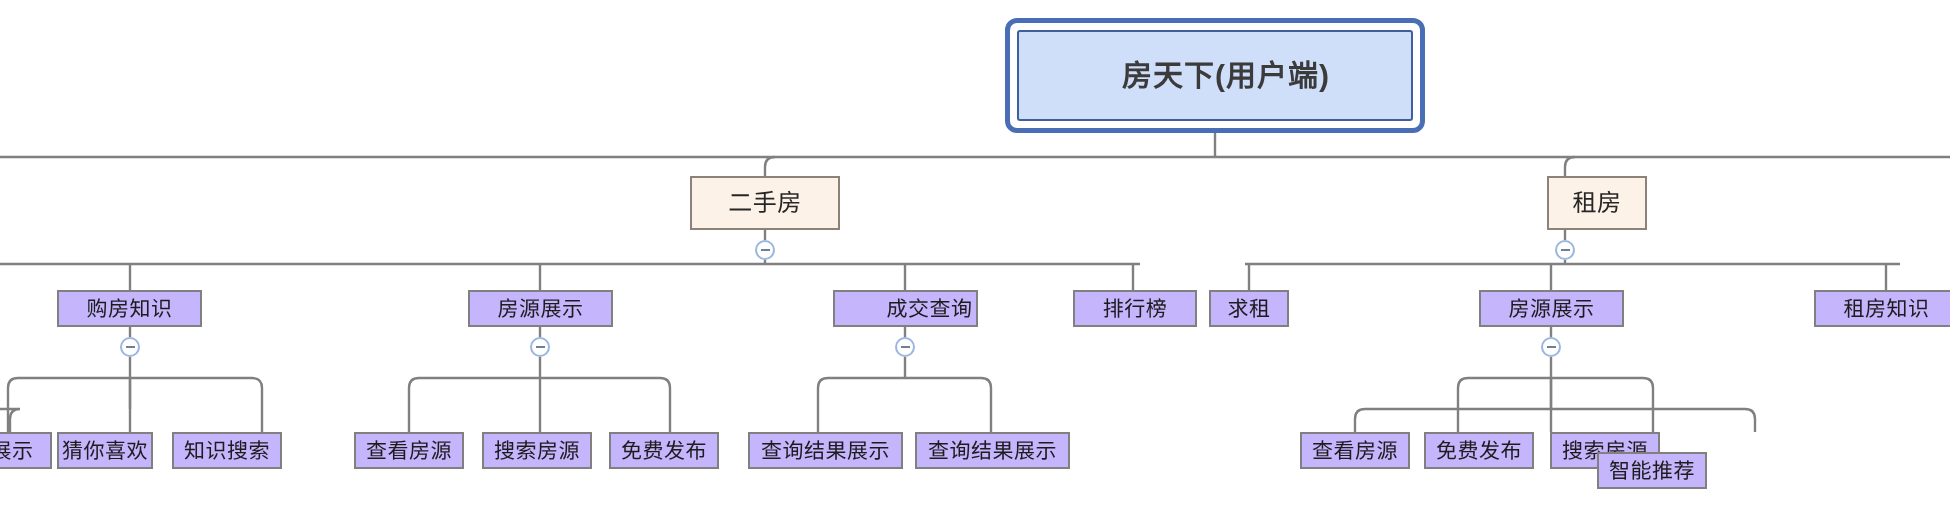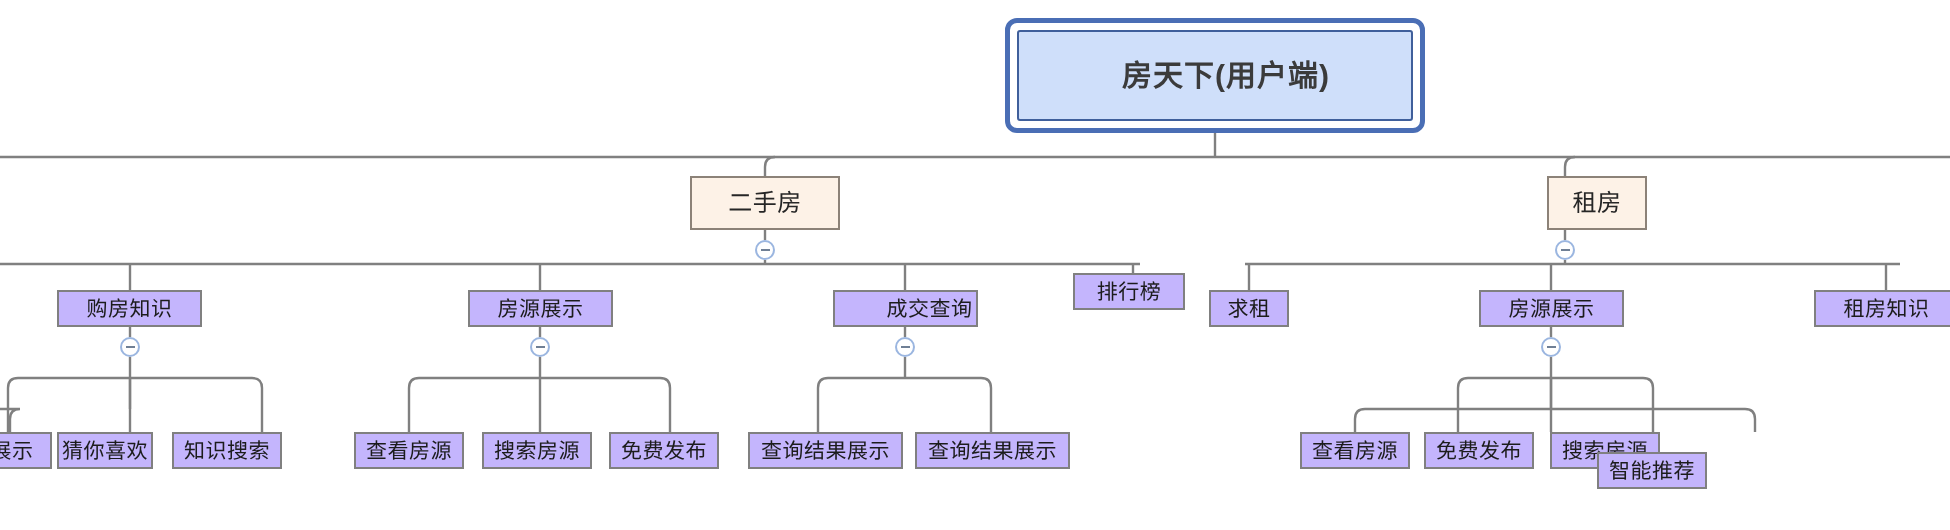--- a/index.html
+++ b/index.html
@@ -199,21 +199,21 @@
     <span class="bar"></span>
   </div>
 
   <div class="node lvl3" style="left:833px; top:290px; width:145px; height:37px;padding-left:48px;">
     <span>成交查询</span>
   </div>
   <div class="toggle" style="left:895px; top:337px;">
     <span class="bar"></span>
   </div>
 
-  <div class="node lvl3" style="left:1073px; top:273px; width:112px; height:37px;">
+  <div class="node lvl3" style="left:1073px; top:290px; width:124px; height:37px;">
     <span>排行榜</span>
   </div>
 
   <div class="node lvl3" style="left:1209px; top:290px; width:80px; height:37px;">
     <span>求租</span>
   </div>
 
   <div class="node lvl3" style="left:1479px; top:290px; width:145px; height:37px;">
     <span>房源展示</span>
   </div>

